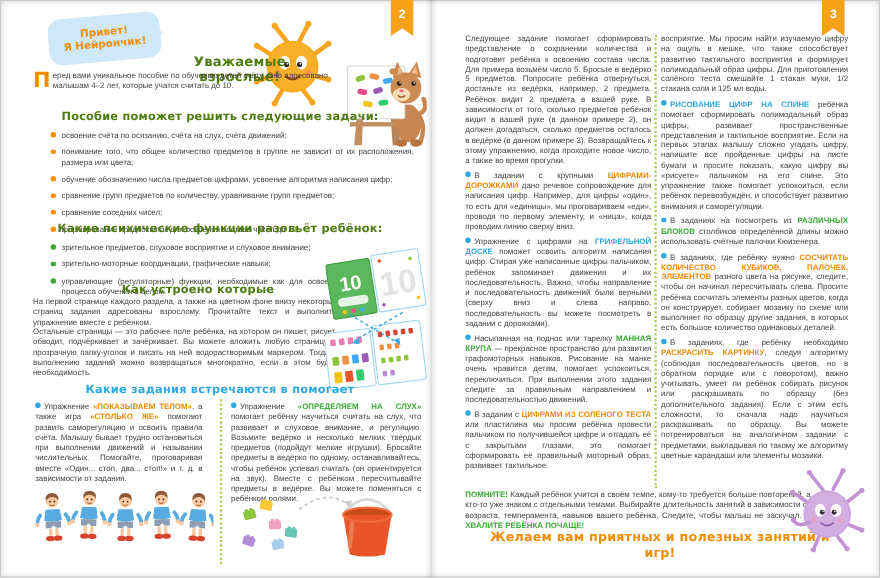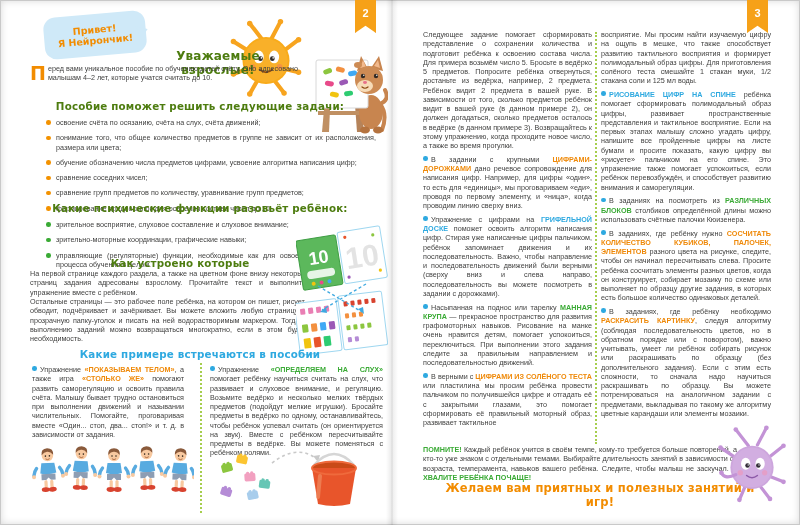--- a/index.html
+++ b/index.html
@@ -137,29 +137,29 @@
     <p class="txt abs" style="left:30px;top:64px;width:268px;">
       <span class="dropcap">П</span><span>еред вами уникальное пособие по обучению детей счёту. Оно адресовано малышам 4–2 лет, которые учатся считать до 10.</span>
     </p>
 
     <div class="hd" style="left:25px;top:100px;width:350px;">Пособие поможет решить следующие задачи:</div>
 
     <ul class="list abs" style="left:40px;top:112px;width:342px;">
       <li>освоение счёта по осязанию, счёта на слух, счёта движений;</li>
       <li>понимание того, что общее количество предметов в группе не зависит от их расположения, размера или цвета;</li>
       <li>обучение обозначению числа предметов цифрами, усвоение алгоритма написания цифр;</li>
+      <li>сравнение групп предметов по количеству, уравнивание групп предметов;</li>
       <li>сравнение соседних чисел;</li>
-      <li>сравнение групп предметов по количеству, уравнивание групп предметов;</li>
       <li>формирование предпосылок для освоения состава чисел до 10;</li>
     </ul>
 
     <div class="hd" style="left:25px;top:202px;width:350px;">Какие психические функции разовьёт ребёнок:</div>
 
     <ul class="list green abs" style="left:40px;top:214px;width:342px;">
-      <li>зрительное восприятие, слуховое составление и слуховое внимание;</li>
+      <li>зрительное предметов, слуховое восприятие и слуховое внимание;</li>
       <li>зрительно-моторные координации, графические навыки;</li>
       <li>управляющие (регуляторные) функции, необходимые как для освоения счёта, так и для процесса обучения в целом.</li>
     </ul>
 
     <div class="hd" style="left:25px;top:257px;width:310px;">Как устроено которые</div>
 
     <p class="txt abs" style="left:30px;top:269px;width:276px;">На первой странице каждого раздела, а также на цветном фоне внизу некоторых страниц задания адресованы взрослому. Прочитайте текст и выполните упражнение вместе с ребёнком.</p>
     <p class="txt abs" style="left:30px;top:297px;width:276px;">Остальные страницы — это рабочее поле ребёнка, на котором он пишет, рисует, обводит, подчёркивает и зачёркивает. Вы можете вложить любую страницу в прозрачную папку-уголок и писать на ней водорастворимым маркером. Тогда к выполнению заданий можно возвращаться многократно, если в этом будет необходимость.</p>
 
     <svg class="abs" style="left:296px;top:224px;" width="92" height="134" viewBox="0 0 92 134">
@@ -221,21 +221,21 @@
           </g>
       </g>
       <g stroke="#3fa9e0" stroke-width="1.3" stroke-dasharray="3 2.5" fill="none">
         <path d="M70 60 L26 86"></path>
         <path d="M22 62 L66 88"></path>
       </g>
       <polygon points="24,88 30,83 31,89" fill="#3fa9e0"></polygon>
       <polygon points="68,90 62,85 67,83" fill="#3fa9e0"></polygon>
     </svg>
 
-    <div class="hd hd-blue" style="left:25px;top:348px;width:350px;">Какие примере встречаются в пособии</div>
+    <div class="hd hd-blue" style="left:25px;top:348px;width:350px;">Какие задания встречаются в помогает</div>
 
     <div class="vsep" style="left:200px;top:363px;height:150px;"></div>
 
     <p class="txt abs" style="left:32px;top:365px;width:152px;">
       <span class="dot dot-b"></span><span><span>Упражнение </span><span class="kw-o">«ПОКАЗЫВАЕМ ТЕЛОМ»</span><span>, а также игра </span><span class="kw-o">«СТОЛЬКО ЖЕ»</span><span> помогают развить саморегуляцию и освоить правила счёта. Малышу бывает трудно остановиться при выполнении движений и назывании числительных. Помогайте, проговаривая вместе «Один... стоп, два... стоп!» и т. д. в зависимости от задания.</span></span>
     </p>
 
     <p class="txt abs" style="left:210px;top:365px;width:173px;">
       <span class="dot dot-b"></span><span><span>Упражнение </span><span class="kw-g">«ОПРЕДЕЛЯЕМ НА СЛУХ»</span><span> помогает ребёнку научиться считать на слух, что развивает и слуховое внимание, и регуляцию. Возьмите ведёрко и несколько мелких твёрдых предметов (подойдут мелкие игрушки). Бросайте предметы в ведёрко по одному, останавливайтесь, чтобы ребёнок успевал считать (он ориентируется на звук). Вместе с ребёнком пересчитывайте предметы в ведёрке. Вы можете поменяться с ребёнком ролями.</span></span>
     </p>
@@ -297,21 +297,21 @@
       <span>3</span>
     </div>
 
     <div class="vsep" style="left:205px;top:32px;height:412px;"></div>
 
     <div class="abs" style="left:33px;top:30px;width:169px;">
       <p class="txt">Следующее задание помогает сформировать представление о сохранении количества и подготовит ребёнка к освоению состава числа. Для примера возьмём число 5. Бросьте в ведёрко 5 предметов. Попросите ребёнка отвернуться, достаньте из ведёрка, например, 2 предмета. Ребёнок видит 2 предмета в вашей руке. В зависимости от того, сколько предметов ребёнок видит в вашей руке (в данном примере 2), он должен догадаться, сколько предметов осталось в ведёрке (в данном примере 3). Возвращайтесь к этому упражнению, когда проходите новое число, а также во время прогулки.</p>
       <p class="txt"><span class="dot dot-b"></span><span><span>В задании с крупными </span><span class="kw-o">ЦИФРАМИ-ДОРОЖКАМИ</span><span> дано речевое сопровождение для написания цифр. Например, для цифры «один», то есть для «единицы», мы проговариваем «еди», проводя по первому элементу, и «ница», когда проводим линию сверху вниз.</span></span></p>
       <p class="txt"><span class="dot dot-b"></span><span><span>Упражнение с цифрами на </span><span class="kw-b">ГРИФЕЛЬНОЙ ДОСКЕ</span><span> поможет освоить алгоритм написания цифр. Стирая уже написанные цифры пальчиком, ребёнок запоминает движения и их последовательность. Важно, чтобы направление и последовательность движений были верными (сверху вниз и слева направо, последовательность вы можете посмотреть в задании с дорожками).</span></span></p>
       <p class="txt"><span class="dot dot-b"></span><span><span>Насыпанная на поднос или тарелку </span><span class="kw-g">МАННАЯ КРУПА</span><span> — прекрасное пространство для развития графомоторных навыков. Рисование на манке очень нравится детям, помогает успокоиться, переключиться. При выполнении этого задания следите за правильным направлением и последовательностью движений.</span></span></p>
-      <p class="txt"><span class="dot dot-b"></span><span><span>В верными с </span><span class="kw-o">ЦИФРАМИ ИЗ СОЛЁНОГО ТЕСТА</span><span> или пластилина мы просим ребёнка провести пальчиком по получившейся цифре и отгадать её с закрытыми глазами, это помогает сформировать её правильный моторный образ, развивает тактильное</span></span></p>
+      <p class="txt"><span class="dot dot-b"></span><span><span>В задании с </span><span class="kw-o">ЦИФРАМИ ИЗ СОЛЁНОГО ТЕСТА</span><span> или пластилина мы просим ребёнка провести пальчиком по получившейся цифре и отгадать её с закрытыми глазами, это помогает сформировать её правильный моторный образ, развивает тактильное</span></span></p>
     </div>
 
     <div class="abs" style="left:211px;top:30px;width:170px;">
       <p class="txt">восприятие. Мы просим найти изучаемую цифру на ощупь в мешке, что также способствует развитию тактильного восприятия и формирует полимодальный образ цифры. Для приготовления солёного теста смешайте 1 стакан муки, 1/2 стакана соли и 125 мл воды.</p>
       <p class="txt"><span class="dot dot-b"></span><span><span class="kw-b">РИСОВАНИЕ ЦИФР НА СПИНЕ</span><span> ребёнка помогает сформировать полимодальный образ цифры, развивает пространственные представления и тактильное восприятие. Если на первых этапах малышу сложно угадать цифру, напишите все пройденные цифры на листе бумаги и просите показать, какую цифру вы «рисуете» пальчиком на его спине. Это упражнение также помогает успокоиться, если ребёнок перевозбуждён, и способствует развитию внимания и саморегуляции.</span></span></p>
       <p class="txt"><span class="dot dot-b"></span><span><span>В заданиях на посмотреть из </span><span class="kw-g">РАЗЛИЧНЫХ БЛОКОВ</span><span> столбиков определённой длины можно использовать счётные палочки Кюизенера.</span></span></p>
       <p class="txt"><span class="dot dot-b"></span><span><span>В заданиях, где ребёнку нужно </span><span class="kw-o">СОСЧИТАТЬ КОЛИЧЕСТВО КУБИКОВ, ПАЛОЧЕК, ЭЛЕМЕНТОВ</span><span> разного цвета на рисунке, следите, чтобы он начинал пересчитывать слева. Просите ребёнка сосчитать элементы разных цветов, когда он конструирует, собирает мозаику по схеме или выполняет по образцу другие задания, в которых есть большое количество одинаковых деталей.</span></span></p>
       <p class="txt"><span class="dot dot-b"></span><span><span>В заданиях, где ребёнку необходимо </span><span class="kw-o">РАСКРАСИТЬ КАРТИНКУ</span><span>, следуя алгоритму (соблюдая последовательность цветов, но в обратном порядке или с поворотом), важно учитывать, умеет ли ребёнок собирать рисунок или раскрашивать по образцу (без дополнительного задания). Если с этим есть сложности, то сначала надо научиться раскрашивать по образцу. Вы можете потренироваться на аналогичном задании с предметами, выкладывая по такому же алгоритму цветные карандаши или элементы мозаики.</span></span></p>
     </div>
 

